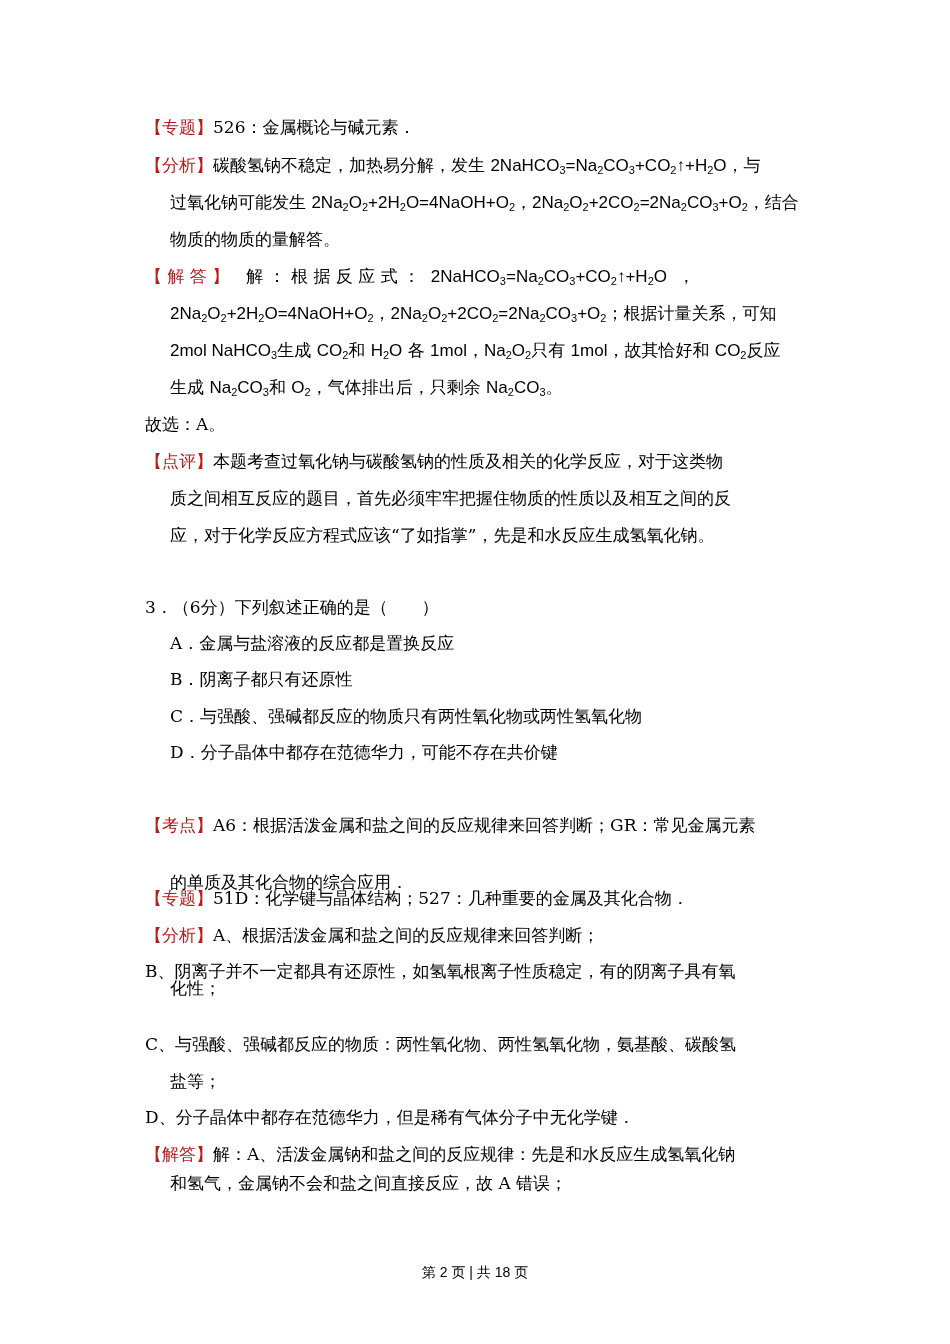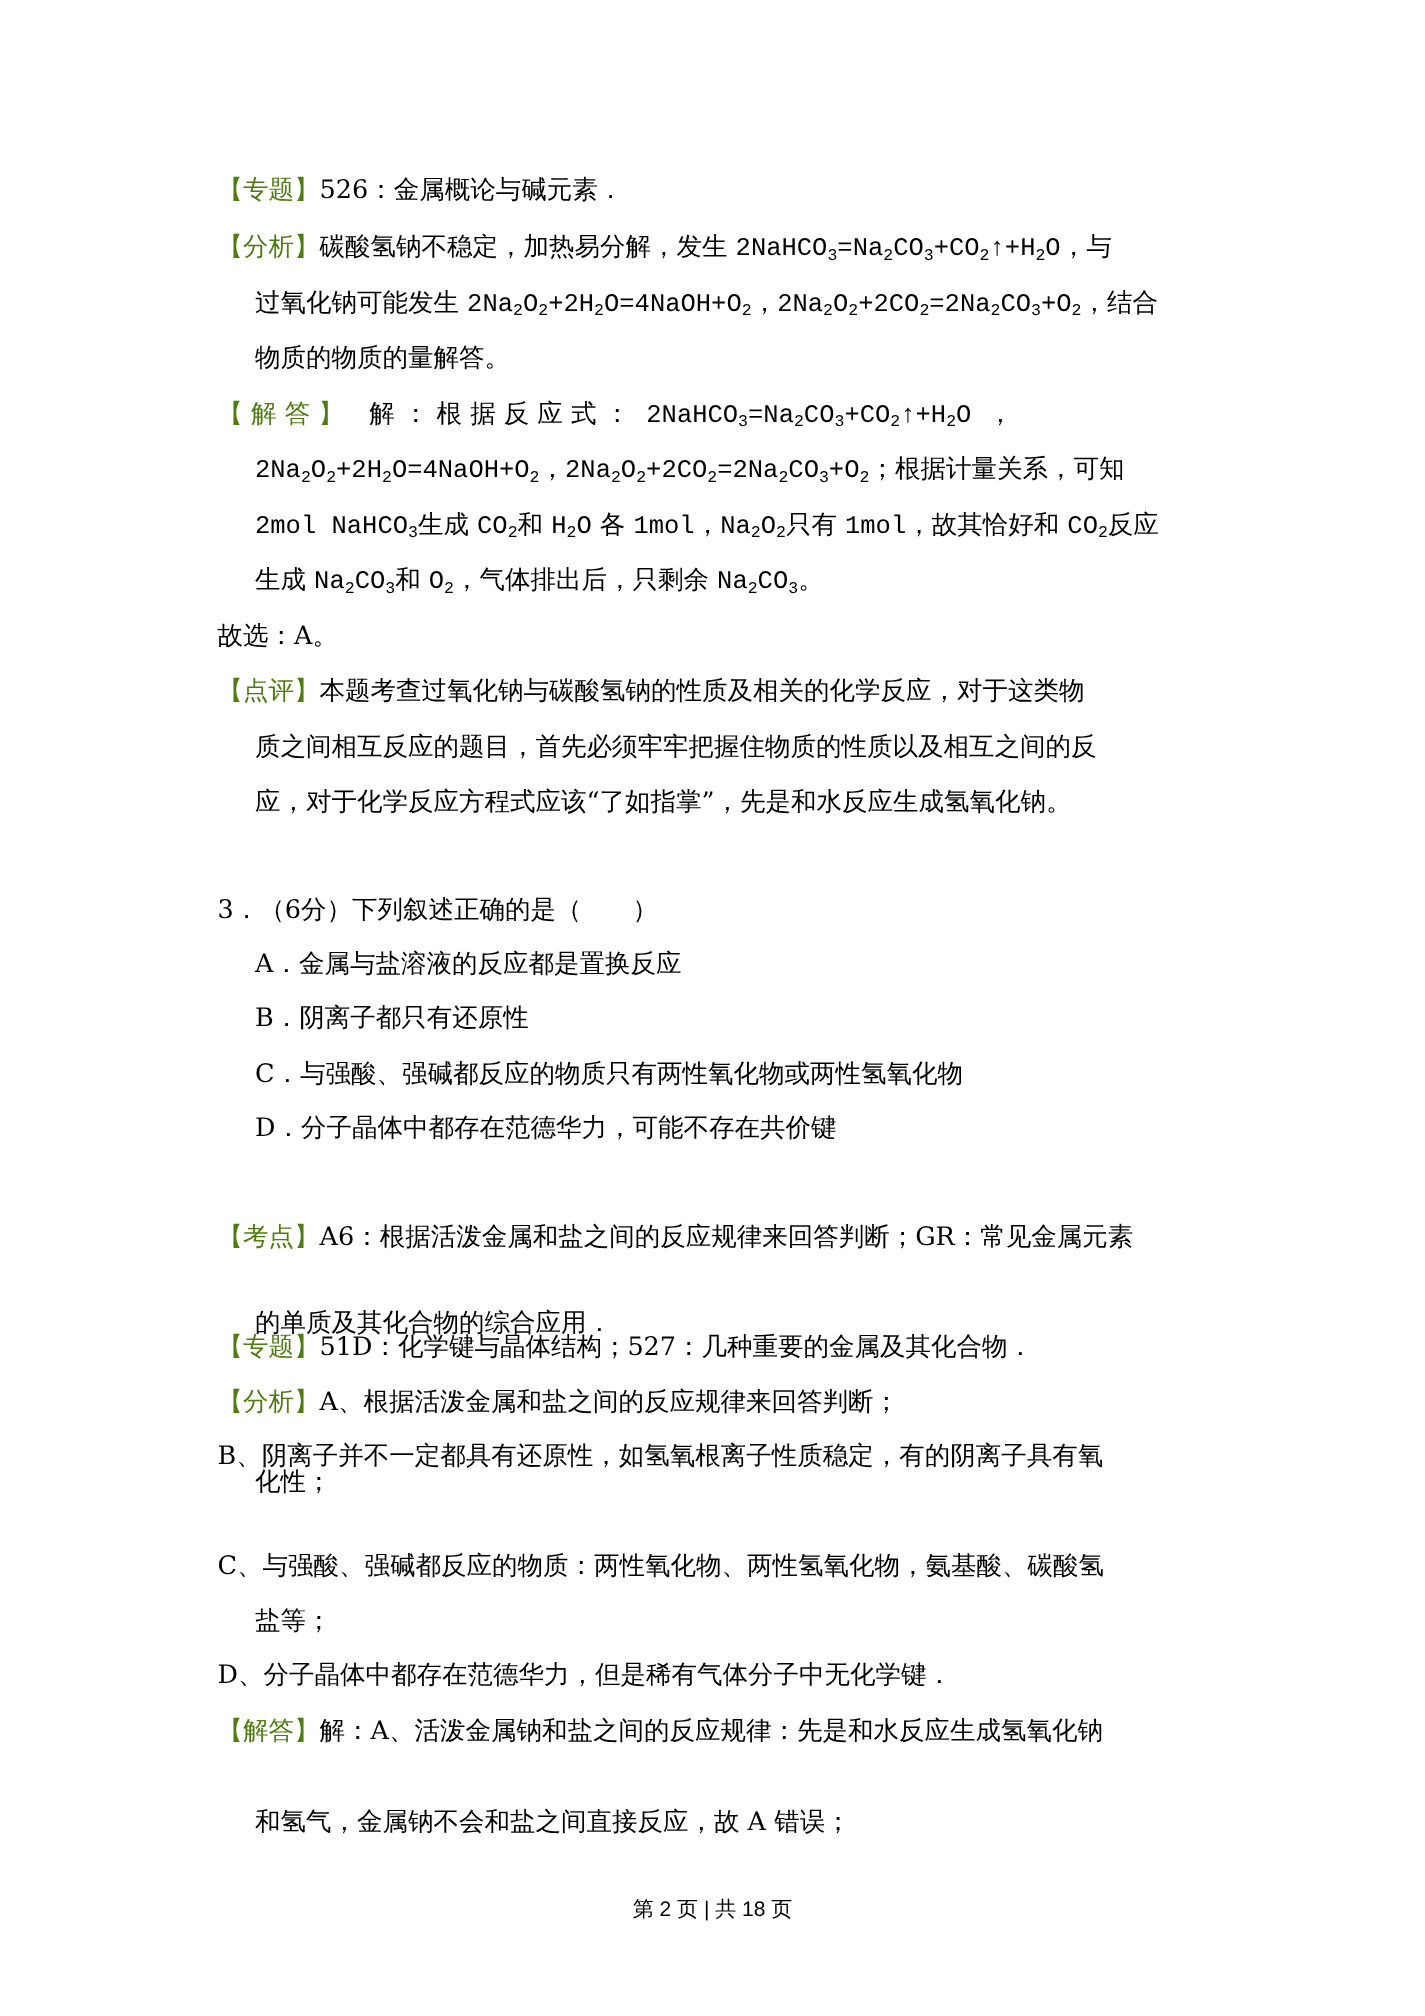--- a/index.html
+++ b/index.html
@@ -1,22 +1,22 @@
 <!DOCTYPE html>
 <html><head>
 <meta charset="utf-8">
 <style>
   html, body { margin:0; padding:0; background:#ffffff; }
   body { width:950px; height:1344px; position:relative; overflow:hidden;
          font-family: "DejaVu Serif", "Liberation Serif", serif; color:#000; }
   .page { position:absolute; left:145px; top:0; width:662px; }
   .line { position:absolute; left:0; font-size:17px; line-height:22px; white-space:nowrap; }
   .indent { left:25px; }
-  .label { color:#4d7c0f; }
-  .lat { font-family: Liberation Mono, monospace; }
+  .label { color:#b91c1c; }
+  .lat { font-family: Liberation Sans, sans-serif; }
   sub { font-size:11px; vertical-align:-3px; line-height:0; }
   .opt { left:25px; }
   .footer { position:absolute; left:0; width:950px; top:1244px; text-align:center;
             font-size:14px; font-family:"Liberation Sans", sans-serif;margin-top:20px; }
 </style>
 </head>
 <body>
 
 <div class="page">
 
@@ -65,16 +65,16 @@
   </div>
   <div class="line" style="top:960px">B、阴离子并不一定都具有还原性，如氢氧根离子性质稳定，有的阴离子具有氧</div>
   <div class="line indent" style="top:977px">化性；</div>
   <div class="line" style="top:1033px">C、与强酸、强碱都反应的物质：两性氧化物、两性氢氧化物，氨基酸、碳酸氢</div>
   <div class="line indent" style="top:1070px">盐等；</div>
   <div class="line" style="top:1106px">D、分子晶体中都存在范德华力，但是稀有气体分子中无化学键．</div>
 
   <div class="line" style="top:1143px">
     <span class="label">【解答】</span><span>解：A、活泼金属钠和盐之间的反应规律：先是和水反应生成氢氧化钠</span>
   </div>
-  <div class="line indent" style="top:1204px">和氢气，金属钠不会和盐之间直接反应，故 A 错误；</div>
+  <div class="line indent" style="top:1172px">和氢气，金属钠不会和盐之间直接反应，故 A 错误；</div>
 </div>
 
 <div class="footer">第 2 页 | 共 18 页</div>
 
 </body></html>

